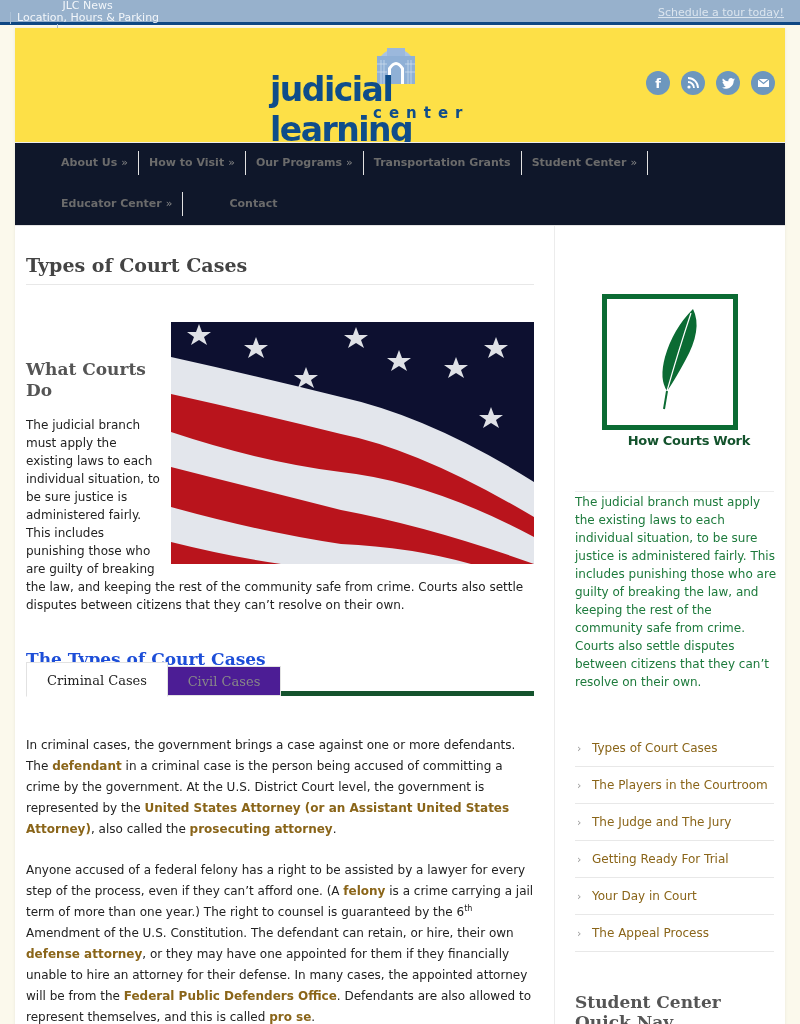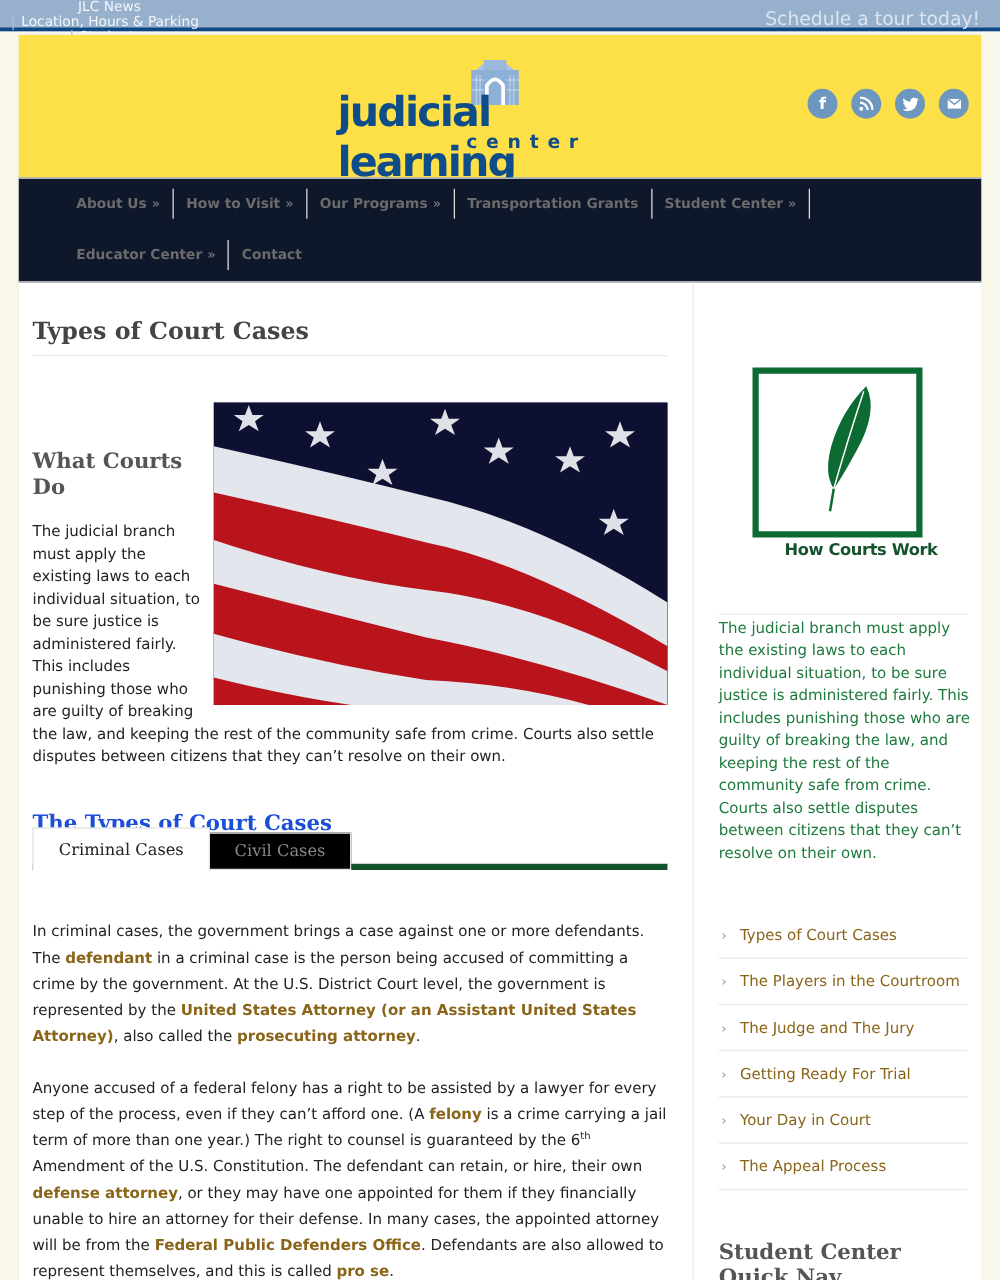--- a/index.html
+++ b/index.html
@@ -11,56 +11,56 @@
     position: relative;
   }
   .topbar {
     position: absolute; left: 0; top: 0; width: 800px; height: 25px;
     background: #97b1cc;
     border-bottom: 3px solid #0e4783;
   }
   .topbar .links { position: absolute; left: 10px; top: 0; height: 24px; display: flex; align-items: center; flex-direction: column; }
   .topbar .links span { font-size: 11px; color: #f2f6fa; padding: 0 6px; border-left: 1px solid #aac0d6; line-height: 12px; }
   .topbar .links span:first-child { border-left: none; }
-  .topbar .tour { position: absolute; right: 16px; top: 6px; font-size: 15px; color: #dbe5ef; }
+  .topbar .tour { position: absolute; right: 16px; top: 6px; font-size: 11px; color: #dbe5ef; text-decoration: underline; }
 
   .page { position: absolute; left: 15px; top: 28px; width: 770px; height: 1000px; background: #fff; box-shadow: 0 0 3px rgba(0,0,0,0.08); }
 
   .header { position: absolute; left: 0; top: 0; width: 770px; height: 114px; background: #fde047; }
   .logo { position: absolute; left: 255px; top: 14px; width: 260px; height: 84px; }
   .logo .building { position: absolute; left: 103px; top: 0; width: 46px; height: 42px; }
   .logo .word1 { position: absolute; left: 0; top: 28px; font-family: "DejaVu Sans", sans-serif; font-weight: bold; font-size: 33px; color: #0f4d8a; letter-spacing: -1.5px; line-height: 40px; }
   .logo .word2 { position: absolute; left: 103px; top: 62px; font-weight: bold; font-size: 15px; color: #0f4d8a; letter-spacing: 7px; }
 
   .social { position: absolute; right: 10px; top: 43px; display: flex; gap: 11px; }
   .social .ic { width: 24px; height: 24px; border-radius: 50%; background: #6d97be; color: #fff; display: flex; align-items: center; justify-content: center; font-size: 13px; font-weight: bold; }
 
   .nav { position: absolute; left: 0; top: 114px; width: 770px; height: 84px; background: #0f172a; border-top: 1px solid #ececec; border-bottom: 1px solid #e4e4e4; }
   .nav .row { position: absolute; left: 36px; display: flex; }
   .nav .row1 { top: 8px; }
-  .nav .row2 { top: 49px; }
+  .nav .row2 { top: 49px; gap: 36px; }
   .nav .item { font-size: 11px; font-weight: bold; color: #6b6b6b; padding: 0 10px; height: 24px; line-height: 24px; border-right: 1px solid #e2e2e2; white-space: nowrap; }
   .nav .item .arr { font-weight: normal; margin-left: 4px; color: #888; }
 
   .main { position: absolute; left: 0; top: 198px; width: 540px; height: 802px; border-right: 1px solid #ececec; }
   .h1 { position: absolute; left: 11px; top: 28px; font-family: "DejaVu Serif", serif; font-size: 19px; color: #444; }
   .h1rule { position: absolute; left: 11px; top: 58px; width: 508px; height: 1px; background: #e8e8e8; }
 
   .flag { position: absolute; left: 156px; top: 96px; width: 363px; height: 242px; overflow: hidden; background: #10142e; }
 
   .what-h { position: absolute; left: 11px; top: 133px; width: 135px; font-family: "DejaVu Serif", serif; font-size: 17px; color: #555; line-height: 21px; }
   .what-p { position: absolute; left: 11px; top: 190px; width: 515px; font-size: 12px; line-height: 18px; color: #222; }
   .what-p .narrow { display: block; width: 140px; }
 
   .h2 { position: absolute; left: 11px; top: 423px; font-family: "DejaVu Serif", serif; font-size: 17px; color: #1d4ed8; }
 
   .tabs { position: absolute; left: 11px; top: 436px; width: 508px; height: 34px; border-bottom: 5px solid #14532d; }
   .tab { position: absolute; top: 0; height: 34px; font-family: "DejaVu Serif", serif; font-size: 13px; text-align: center; line-height: 36px; }
   .tab.active { left: 0; width: 142px; background: #fff; border: 1px solid #e2e2e2; border-bottom: 1px solid #fff; color: #222; height: 35px; }
-  .tab.inactive { left: 142px; top: 4px; width: 113px; height: 30px; line-height: 30px; background: #000000; border: 1px solid #e2e2e2; border-left: none; color: #888; }
+  .tab.inactive { left: 142px; top: 4px; width: 113px; height: 30px; line-height: 30px; background: #4c1d95; border: 1px solid #e2e2e2; border-left: none; color: #888; }
 
   .body-p { position: absolute; left: 11px; width: 510px; font-size: 12px; line-height: 21px; color: #222; }
   .body-p b { color: #8a6519; }
   .p1 { top: 509px; }
   .p2 { top: 634px; }
   sup { font-size: 8px; line-height: 0; }
 
   .side { position: absolute; left: 540px; top: 198px; width: 230px; height: 802px; }
   .hcw { position: absolute; left: 45px; top: 68px; width: 150px; height: 158px; }
   .hcw .box { position: absolute; left: 2px; top: 0; width: 136px; height: 136px; border: 5px solid #0b6b33; }

